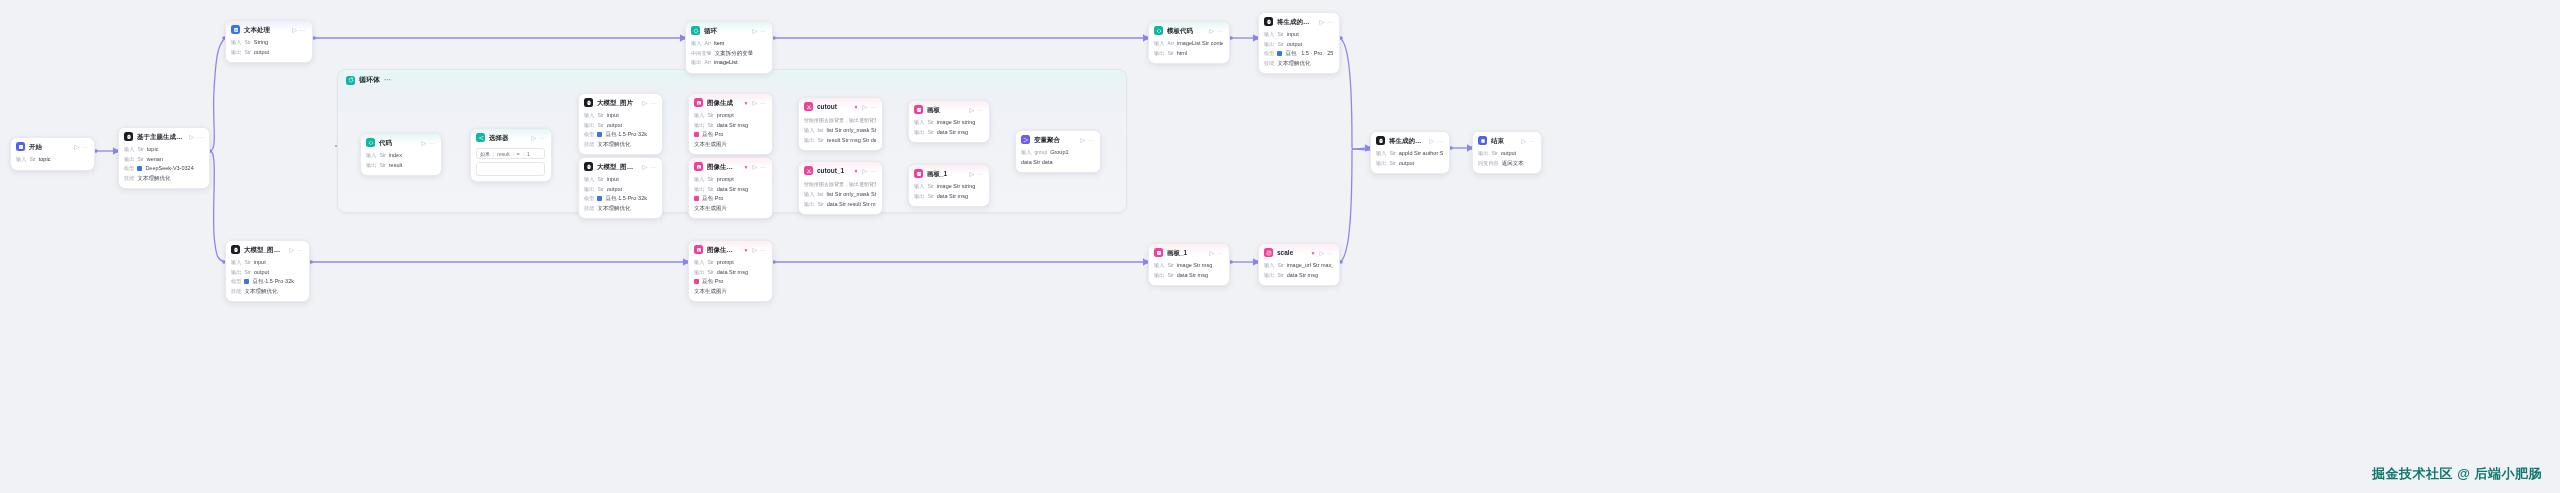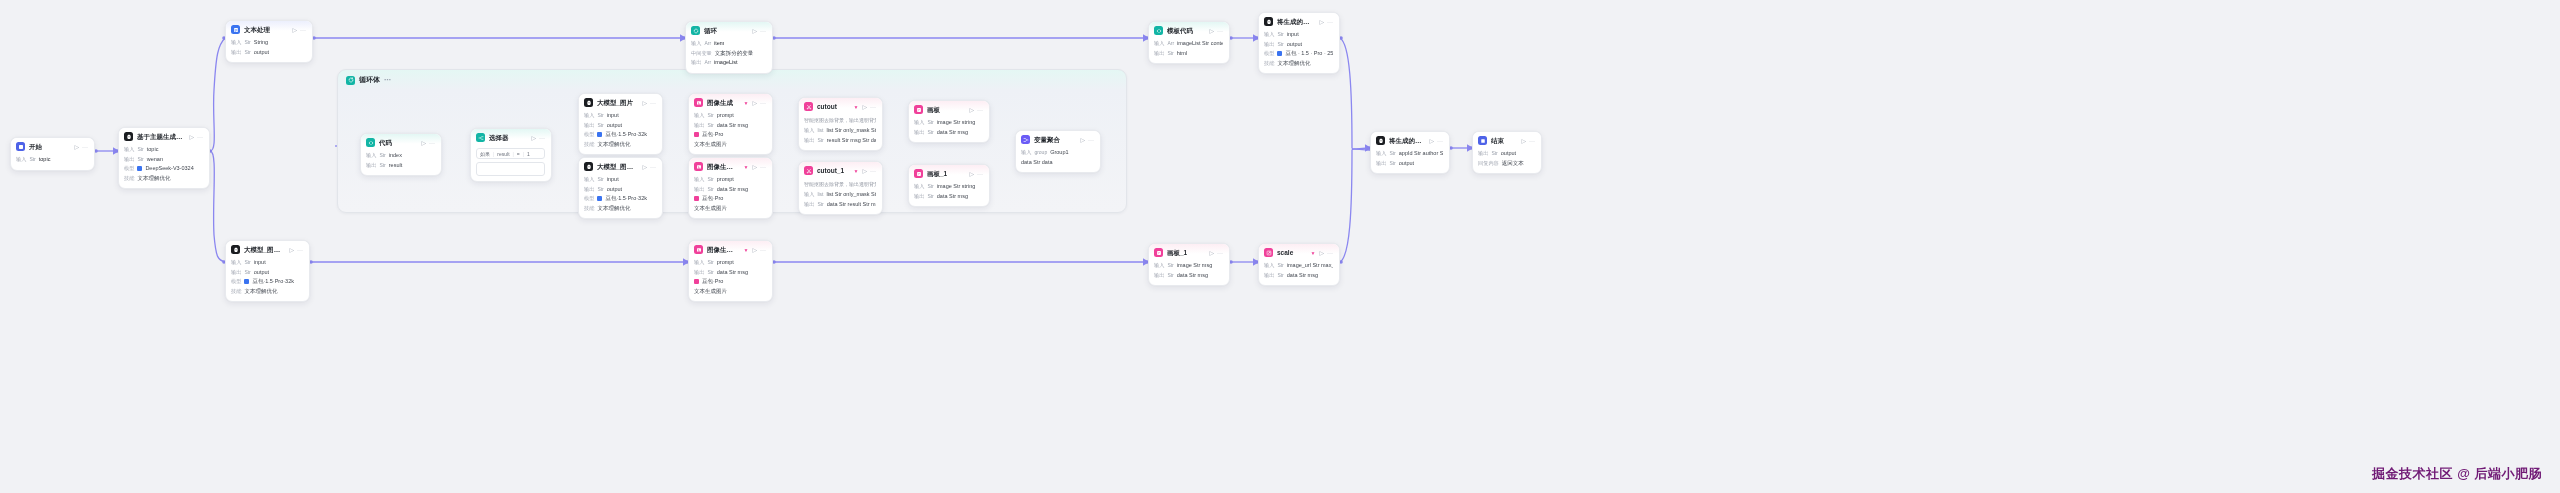--- a/index.html
+++ b/index.html
@@ -86,21 +86,21 @@
   }
   .selbox .sep{color:#dde0e6;}
   .textbox{
     border:1px solid #e3e6eb;border-radius:3px;background:#fff;
     height:12px;margin-top:3px;
   }
   .flag{color:#f0409a;font-size:5px;}
 
   .watermark{
     position:absolute;right:18px;bottom:10px;
-    font-size:13px;color:#701a75;font-weight:bold;
+    font-size:13px;color:#0f766e;font-weight:bold;
     letter-spacing:.5px;white-space:nowrap;
   }
 </style>
 </head>
 <body>
 
 <div id="canvas">
 
   <svg class="edges" viewBox="0 0 2560 493">
     <defs>

